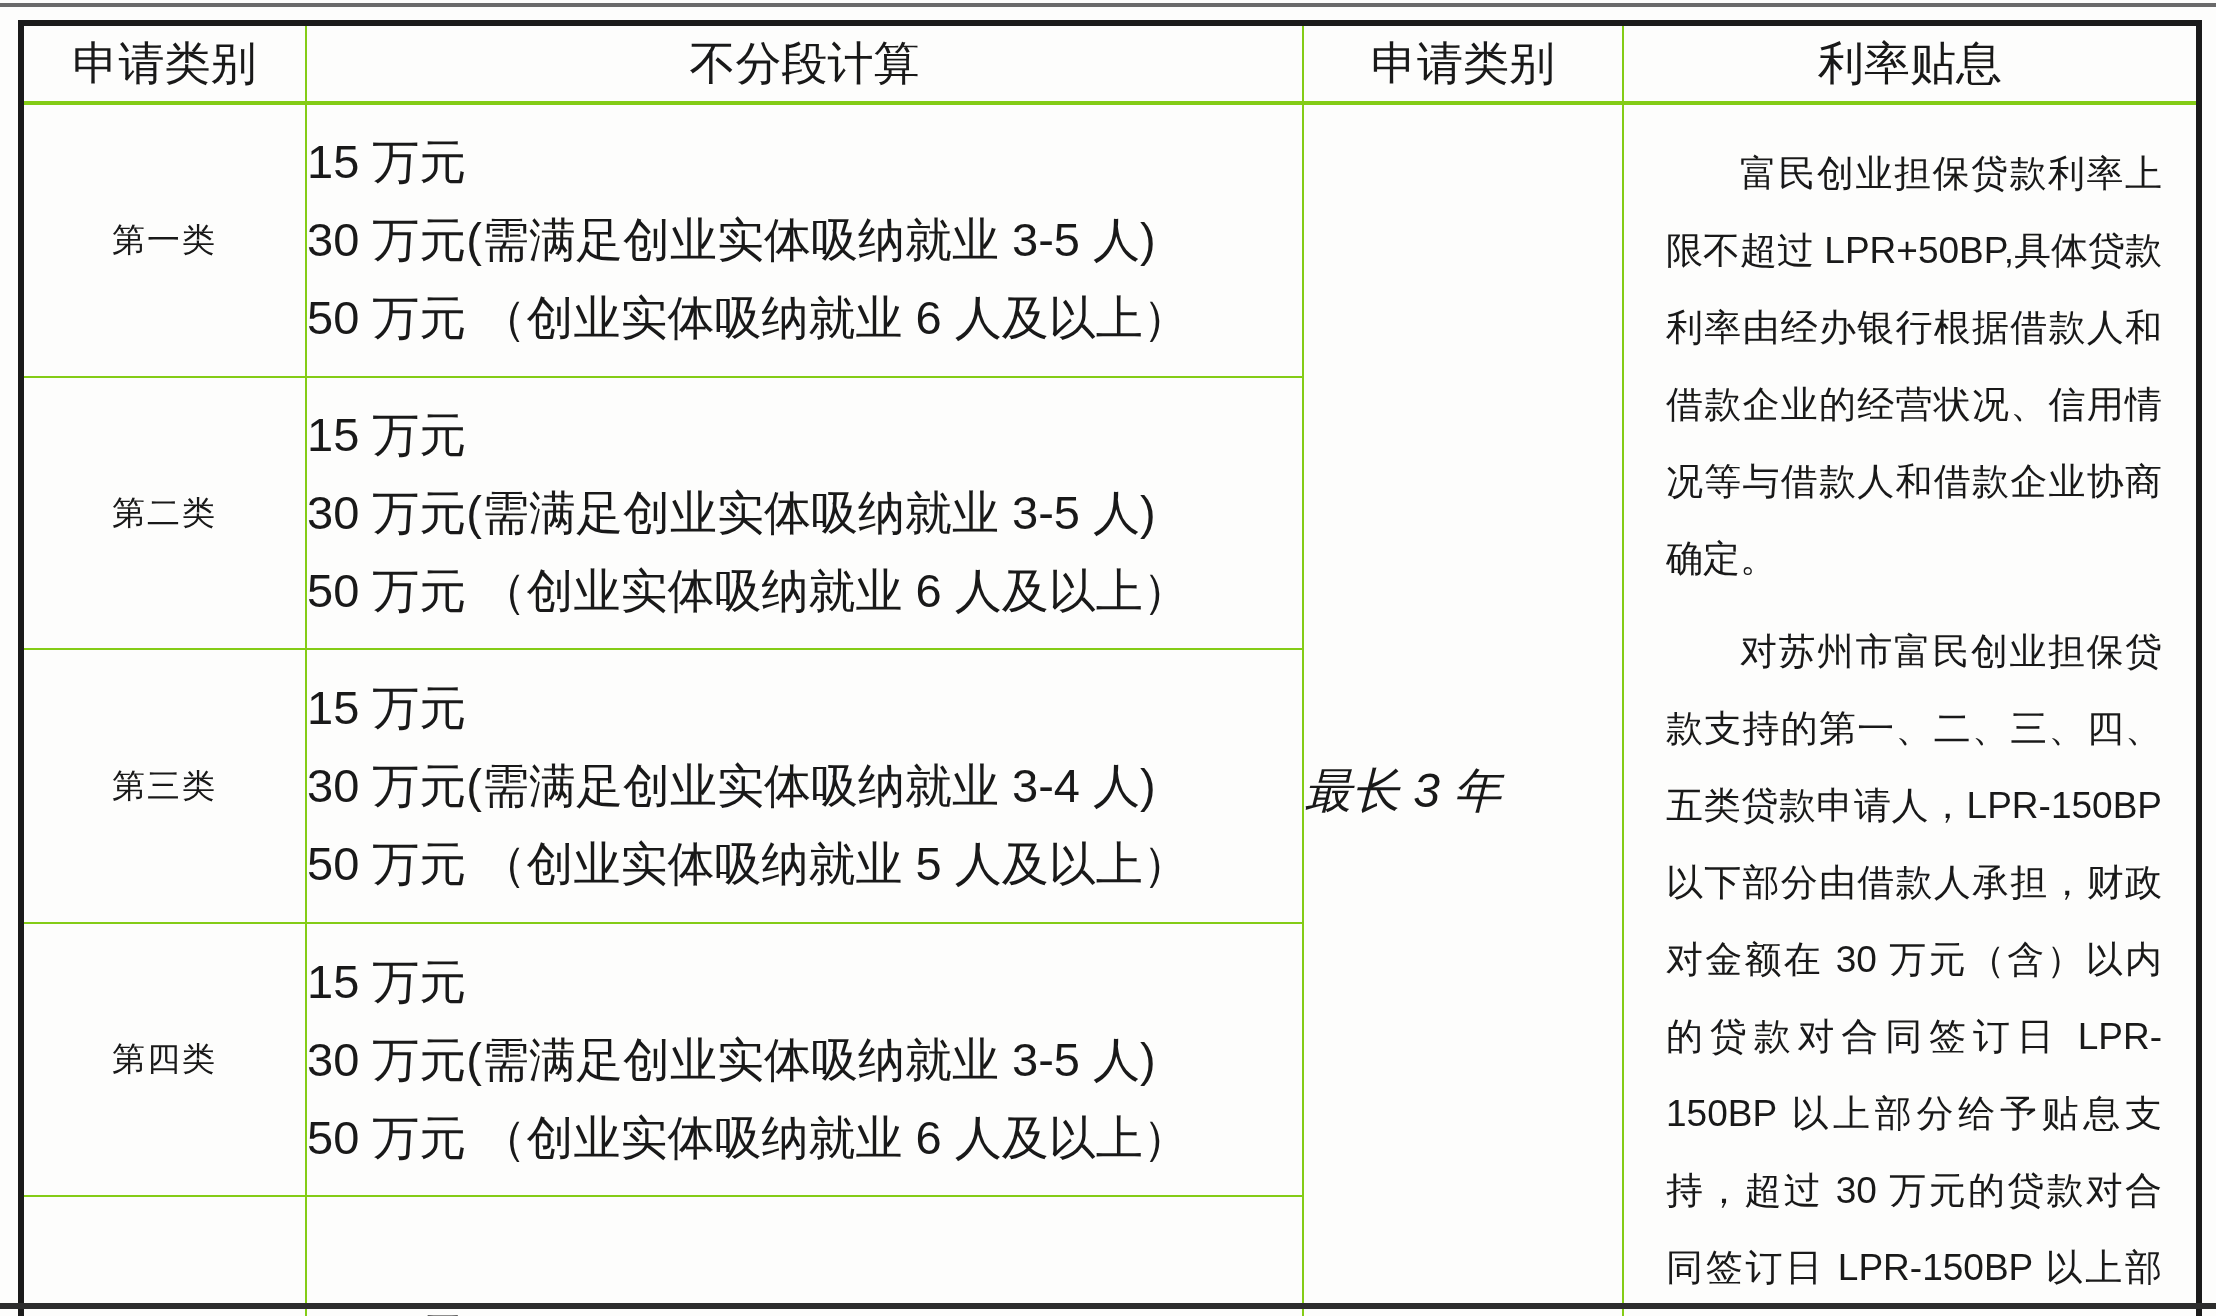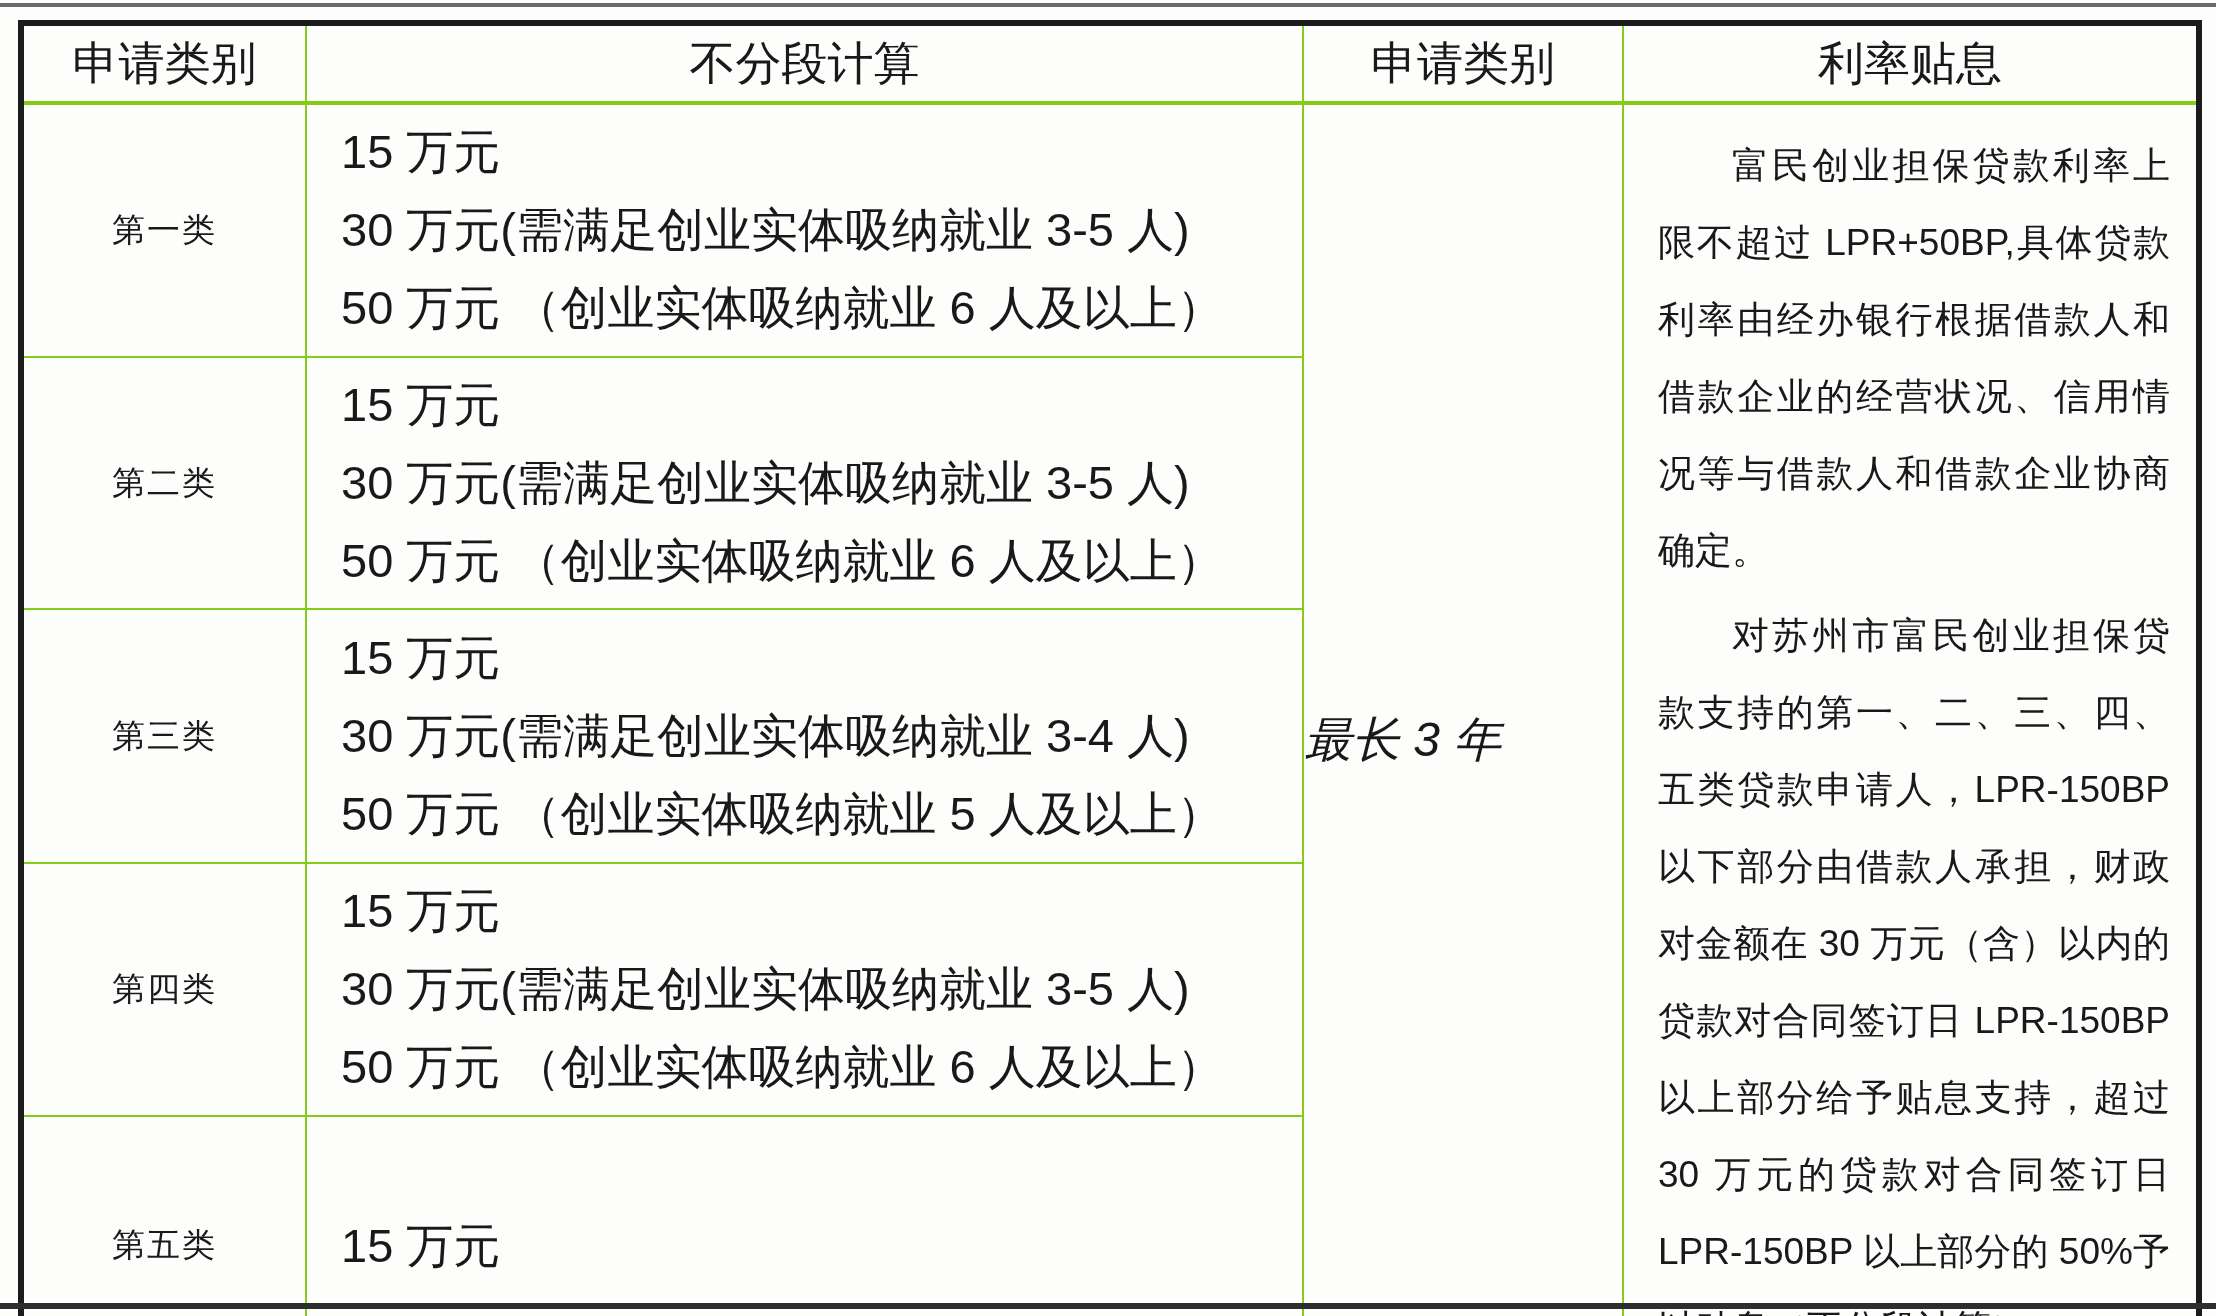--- a/index.html
+++ b/index.html
@@ -23,34 +23,34 @@
     overflow:hidden;
   }
   .doc-table th{
     font-weight:normal;font-size:46px;text-align:center;
     border-bottom-width:4px;
   }
   td.cat{
     text-align:center;font-size:33px;letter-spacing:2px;
   }
   td.amounts{
-    padding-left:34px;padding-right:10px;
+    padding-right:10px;
     font-size:47px;line-height:78px;
   }
   td.amounts .amount-line{white-space:nowrap;}
   td.term{
     text-align:left;font-size:48px;font-style:italic;
   }
   td.subsidy{
     vertical-align:top;
     padding:14px 18px 0 26px;
     font-size:37px;line-height:77px;
     text-align:justify;text-justify:inter-ideograph;
   }
-  td.subsidy p{margin:8px;text-indent:2em;}
+  td.subsidy p{margin:16px;text-indent:2em;}
 </style>
 </head>
 <body>
 
 <div class="top-rule"></div>
 
 <table class="doc-table">
   <colgroup>
     <col style="width:285px">
     <col style="width:997px">

